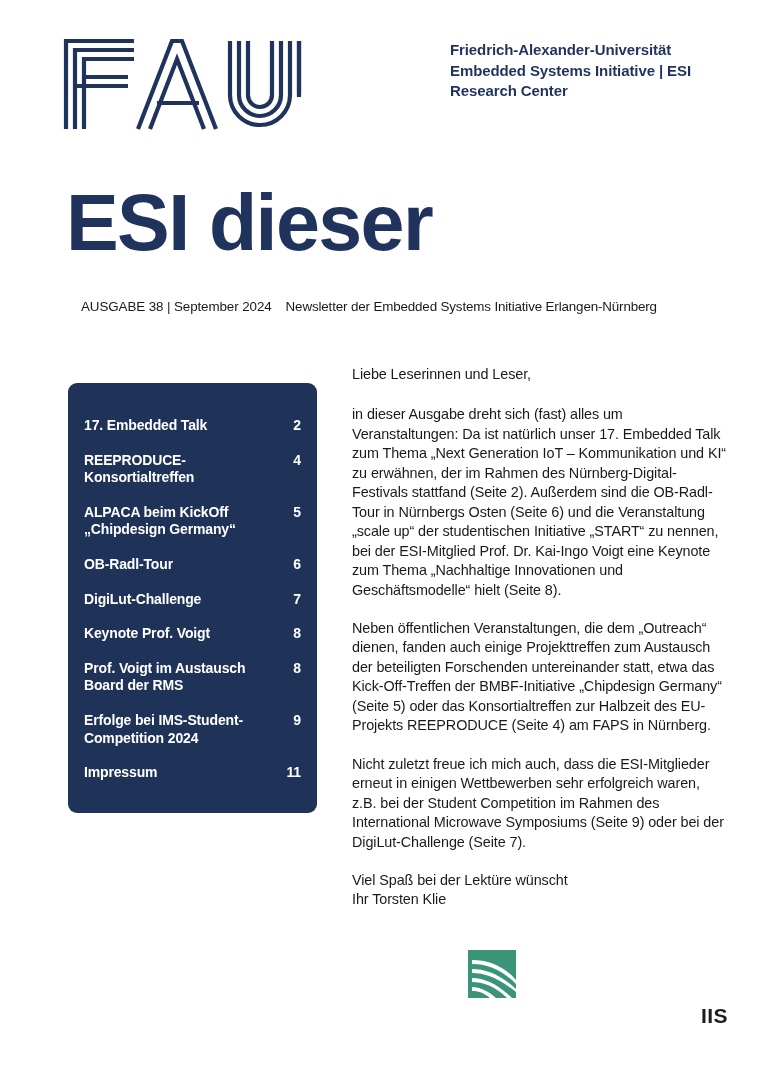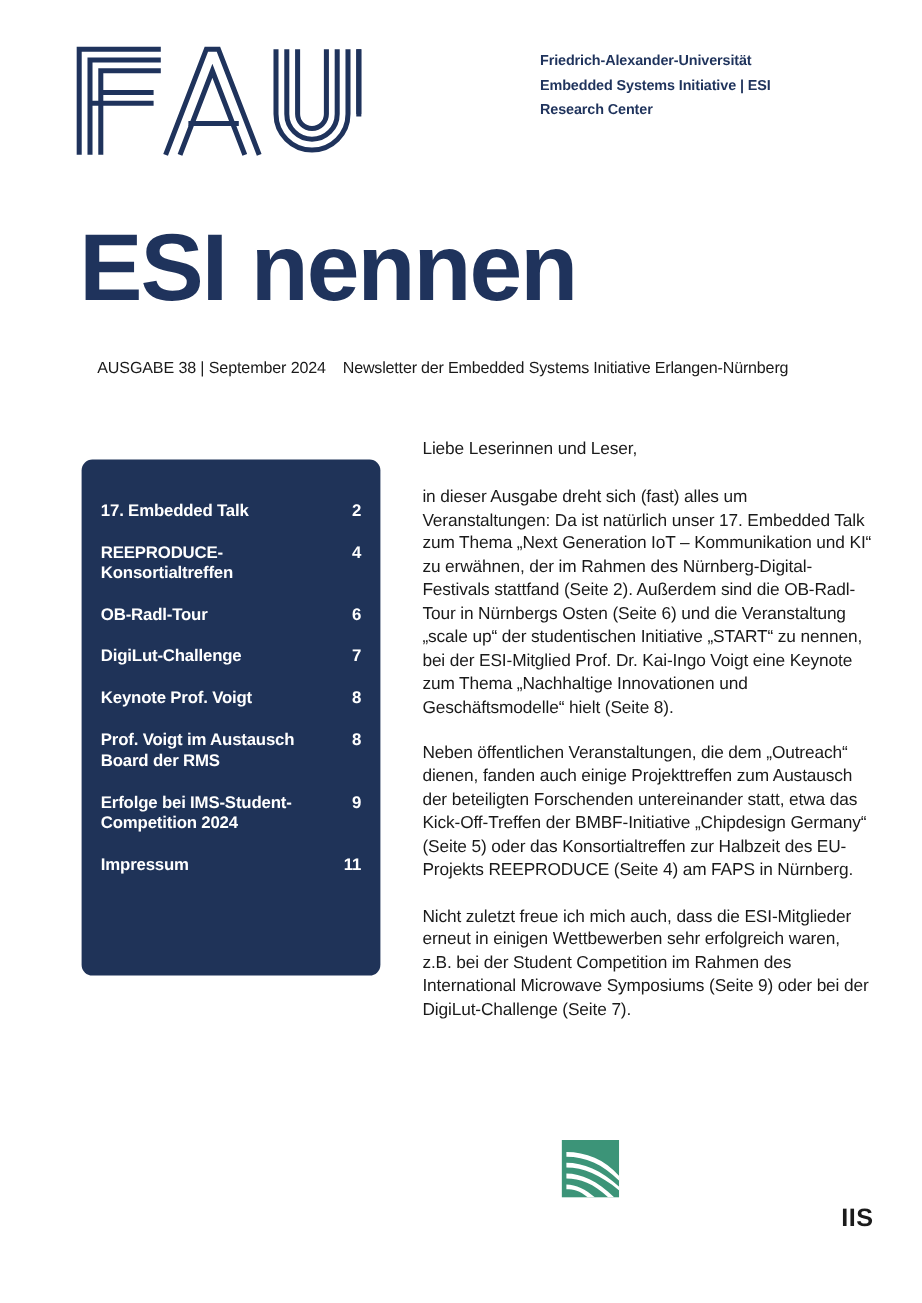--- a/index.html
+++ b/index.html
@@ -38,21 +38,21 @@
     top: 33px;
     width: 252px;
     height: 100px;
   }
   .fau-logo svg { display: block; width: 252px; height: 100px; }
 
   .org-lines {
     position: absolute;
     left: 450px;
     top: 40px;
-    font-size: 12px;
+    font-size: 15px;
     font-weight: bold;
     line-height: 20.5px;
     color: #1f335c;
     letter-spacing: -0.1px;
     white-space: nowrap;
   }
   .org-lines div { display: block; }
 
   
   .title-block {
@@ -223,35 +223,39 @@
     </div>
 
     <div class="org-lines">
       <div>Friedrich-Alexander-Universität</div>
       <div>Embedded Systems Initiative | ESI</div>
       <div>Research Center</div>
     </div>
   </div>
 
   <div class="title-block">
-    <div class="main-title">ESI nennen</div>
+    <div class="main-title">ESI dieser</div>
     <div class="issue-line">
       <span class="issue-strong">AUSGABE 38 | September 2024</span><span class="issue-sub">Newsletter der Embedded Systems Initiative Erlangen-Nürnberg</span>
     </div>
   </div>
 
   <div class="toc">
     <div class="toc-list">
       <div class="toc-row">
         <span class="toc-label">17. Embedded Talk</span>
         <span class="toc-page">2</span>
       </div>
       <div class="toc-row">
         <span class="toc-label">REEPRODUCE-Konsortialtreffen</span>
         <span class="toc-page">4</span>
+      </div>
+      <div class="toc-row">
+        <span class="toc-label">ALPACA beim KickOff „Chipdesign Germany“</span>
+        <span class="toc-page">5</span>
       </div>
       <div class="toc-row">
         <span class="toc-label">OB-Radl-Tour</span>
         <span class="toc-page">6</span>
       </div>
       <div class="toc-row">
         <span class="toc-label">DigiLut-Challenge</span>
         <span class="toc-page">7</span>
       </div>
       <div class="toc-row">
@@ -271,20 +275,22 @@
         <span class="toc-page">11</span>
       </div>
     </div>
   </div>
 
   <div class="editorial">
     <p class="salutation">Liebe Leserinnen und Leser,</p>
     <p>in dieser Ausgabe dreht sich (fast) alles um Veranstaltungen: Da ist natürlich unser 17. Embedded Talk zum Thema „Next Generation IoT – Kommunikation und KI“ zu erwähnen, der im Rahmen des Nürnberg-Digital-Festivals stattfand (Seite 2). Außerdem sind die OB-Radl-Tour in Nürnbergs Osten (Seite 6) und die Veranstaltung „scale up“ der studentischen Initiative „START“ zu nennen, bei der ESI-Mitglied Prof. Dr. Kai-Ingo Voigt eine Keynote zum Thema „Nachhaltige Innovationen und Geschäftsmodelle“ hielt (Seite 8).</p>
     <p>Neben öffentlichen Veranstaltungen, die dem  „Outreach“ dienen, fanden auch einige Projekttreffen zum Austausch der beteiligten Forschenden untereinander statt, etwa das Kick-Off-Treffen der BMBF-Initiative „Chipdesign Germany“ (Seite 5) oder das Konsortialtreffen zur Halbzeit des EU-Projekts REEPRODUCE (Seite 4) am FAPS in Nürnberg.</p>
     <p>Nicht zuletzt freue ich mich auch, dass die ESI-Mitglieder erneut in einigen Wettbewerben sehr erfolgreich waren, z.B. bei der Student Competition im Rahmen des International Microwave Symposiums (Seite 9) oder bei der DigiLut-Challenge (Seite 7).</p>
+    <p>Viel Spaß bei der Lektüre wünscht
+Ihr Torsten Klie</p>
   </div>
 
   <div class="fraunhofer">
     <div class="fh-mark">
       <svg viewBox="0 0 48 48" xmlns="http://www.w3.org/2000/svg" aria-hidden="true">
         <rect x="0" y="0" width="48" height="48" fill="#3c9478"></rect>
         <g fill="#ffffff">
           <path d="M4 10 C20 10 36 16 48 30 L48 34 C34 20 20 14 4 14 Z"></path>
           <path d="M4 19 C18 19 33 25 48 39 L48 42 C32 29 18 23 4 23 Z"></path>
           <path d="M4 28 C16 28 30 34 44 48 L39 48 C27 36 15 32 4 32 Z"></path>

